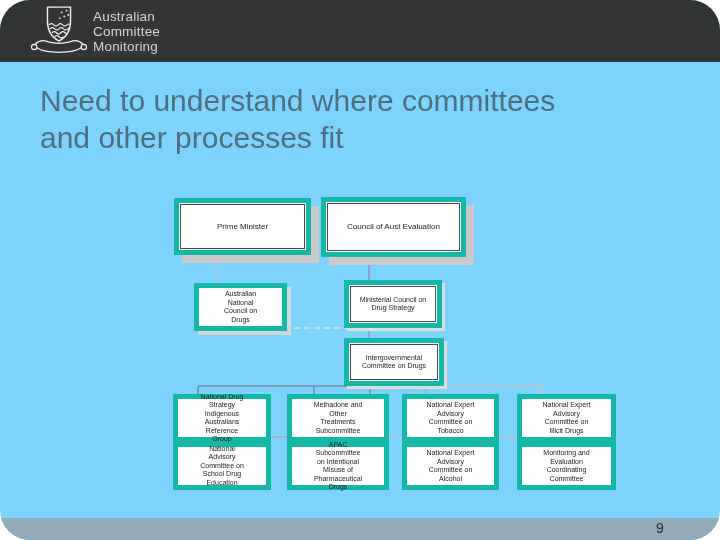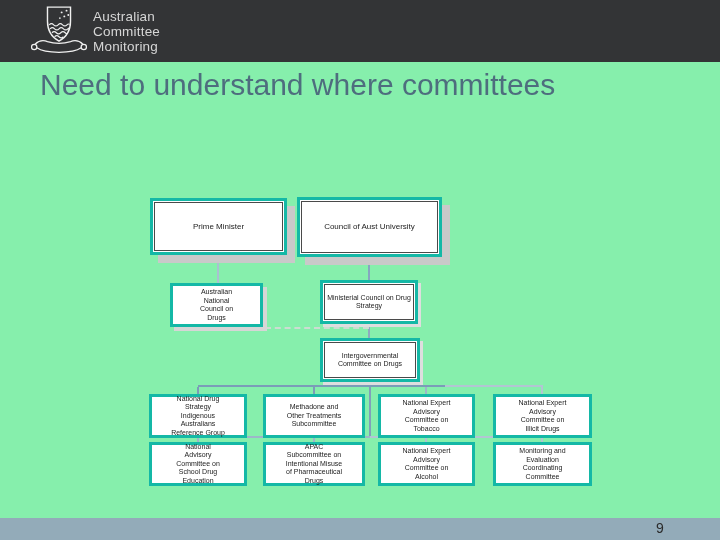--- a/index.html
+++ b/index.html
@@ -1,33 +1,33 @@
 <!DOCTYPE html>
 <html><head>
 <meta charset="utf-8">
 <style>
   html,body { margin:0; padding:0; background:#ffffff; }
   .slide {
-    position:relative; width:720px; height:540px; background:#86efac;
-    overflow:hidden; font-family:"Liberation Sans", sans-serif;
+    position:relative; width:720px; height:540px; background:#7dd3fc;
+    overflow:hidden; font-family:"Liberation Sans", sans-serif;border-radius:30px;
   }
   
   .header { position:absolute; left:0; top:0; width:720px; height:62px; background:#333436; }
   .logo { position:absolute; left:28px; top:3px; }
   .uni-name { position:absolute; left:93px; top:9px; color:#d6d6d6; font-size:13.5px; line-height:15px; letter-spacing:0.2px; }
   
-  .title { position:absolute; left:40px; top:66px; margin:0; font-weight:400; font-size:30px; line-height:37px; color:#4e6d7e; }
+  .title { position:absolute; left:40px; top:82px; margin:0; font-weight:400; font-size:30px; line-height:37px; color:#4e6d7e; }
   
   .footer { position:absolute; left:0; top:518px; width:720px; height:22px; background:#93abb9; }
   .page-num { position:absolute; left:656px; top:520px; font-size:14px; color:#2b2b2b; }
   
   .node {
-    position:absolute; background:#ffffff; border:3px solid #14b8a6;
+    position:absolute; background:#ffffff; border:5px solid #14b8a6;
     display:flex; align-items:center; justify-content:center; text-align:center;
-    box-sizing:border-box; color:#1c1c1c; font-size:7px; line-height:8.5px; padding:19px;
+    box-sizing:border-box; color:#1c1c1c; font-size:7px; line-height:8.5px; padding:19px;margin-left:24px;
   }
   .node .inner {
     position:absolute; inset:1px; border:1px solid #4a4a4a;
     display:flex; align-items:center; justify-content:center; text-align:center; padding:1px;
   }
   .node.lg { font-size:8px; line-height:10px; }
   .sh-lg { box-shadow:8px 8px 0 0 #c9c9c9; }
   .sh-md { box-shadow:4px 4px 0 0 #d6d6d6; }
   .sh-sm { box-shadow:3px 3px 0 0 #dedede; }
   
@@ -99,20 +99,21 @@
     </svg>
     <div class="uni-name">
       <div>Australian</div>
       <div>Committee</div>
       <div>Monitoring</div>
     </div>
   </div>
 
   <h1 class="title">
     <span>Need to understand where committees</span><br>
+    <span>and other processes fit</span>
   </h1>
 
   <div>
 
     <div class="vline c-pm-ancd"></div>
     <div class="vline c-coag-mcds"></div>
     <div class="vline c-mcds-icd"></div>
     <div class="vline c-icd-bus"></div>
     <div class="hline bus1-l"></div>
     <div class="hline bus1-r"></div>
@@ -130,21 +131,21 @@
     <div class="dash-v"></div>
     <div class="dash-h"></div>
 
     <div class="node lg n-pm sh-lg">
       <div class="inner">
         <span>Prime Minister</span>
       </div>
     </div>
     <div class="node lg n-coag sh-lg">
       <div class="inner">
-        <span>Council of Aust University</span>
+        <span>Council of Aust Evaluation</span>
       </div>
     </div>
     <div class="node n-ancd sh-md">
       <span>Australian National Council on Drugs</span>
     </div>
     <div class="node n-mcds sh-sm">
       <div class="inner">
         <span>Ministerial Council on Drug Strategy</span>
       </div>
     </div>

